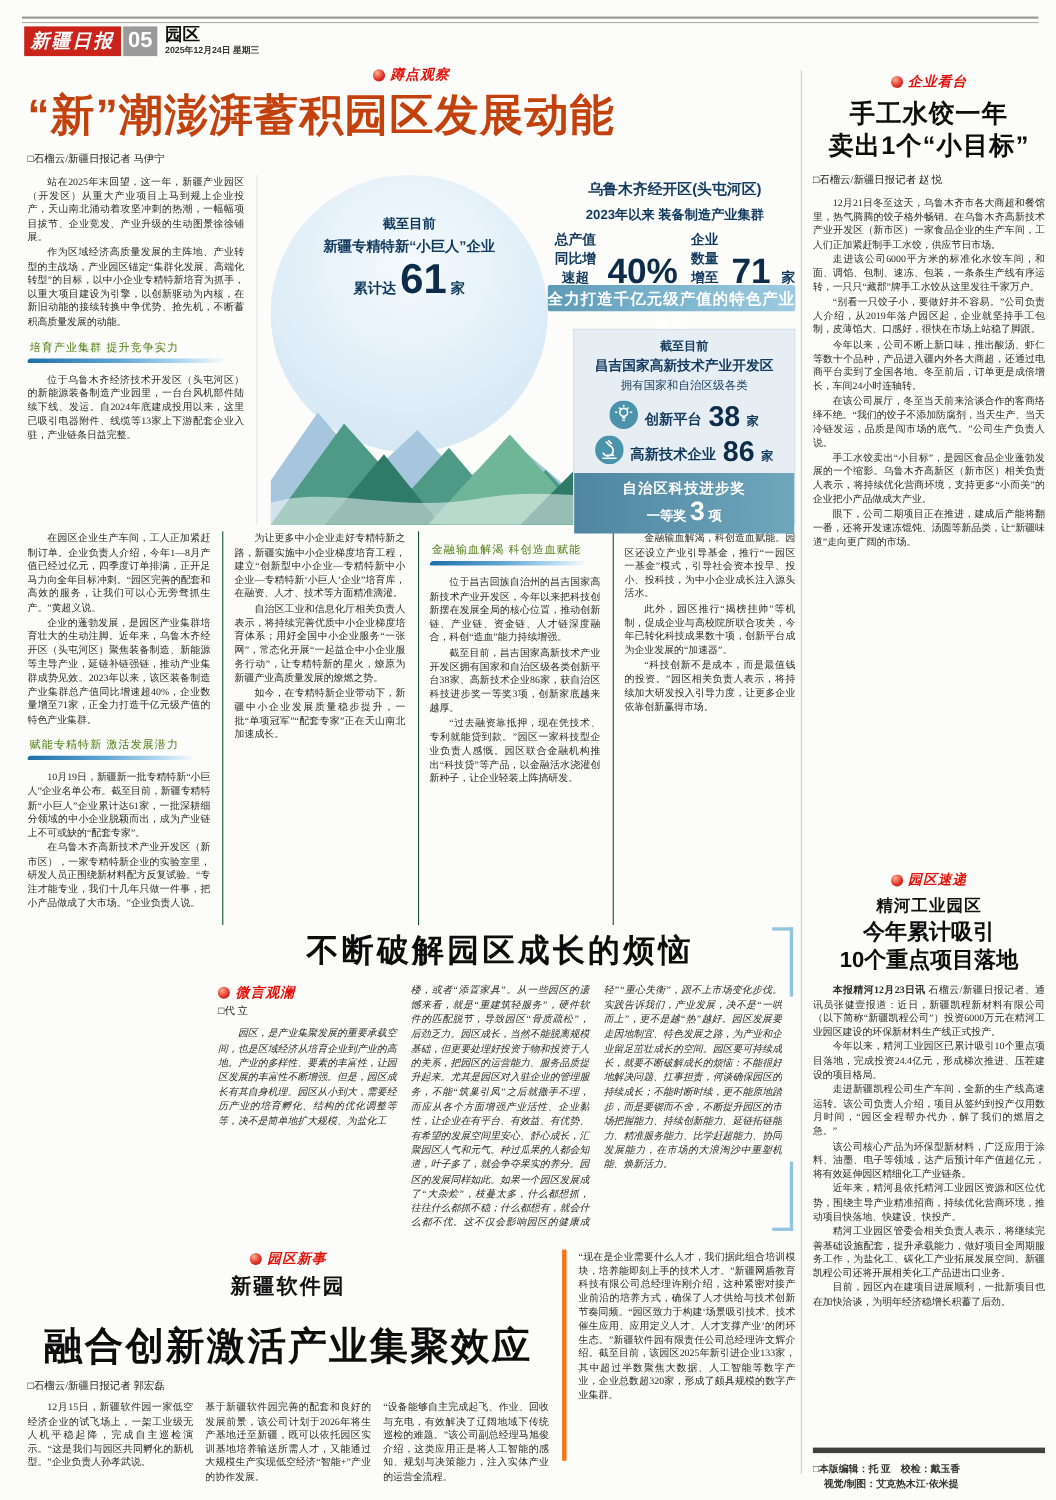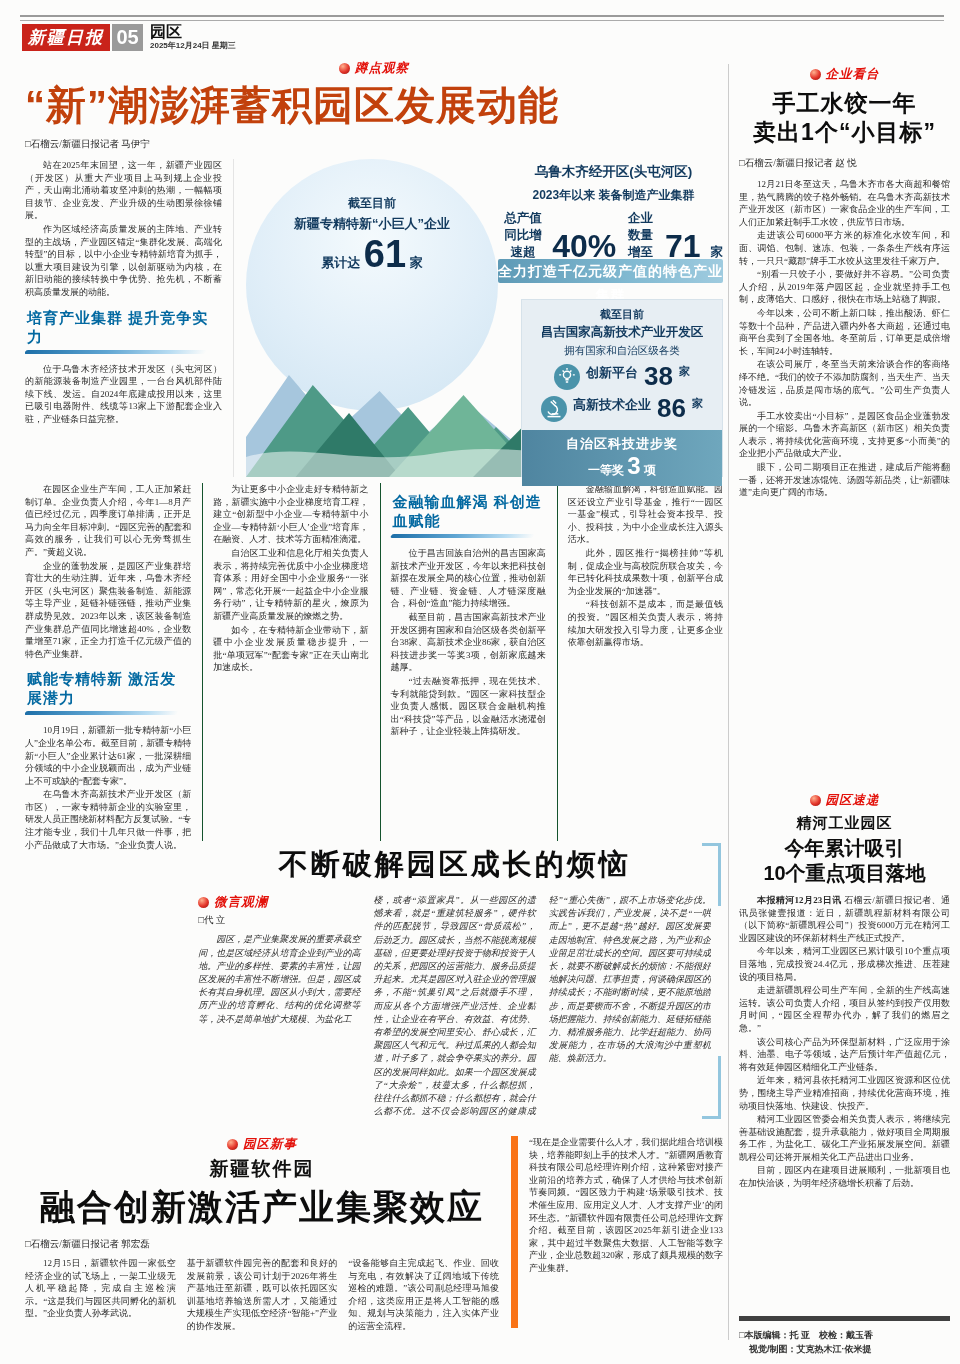--- a/index.html
+++ b/index.html
@@ -17,22 +17,22 @@
   .mast-sec .sec{font-family:"Liberation Sans",sans-serif;font-weight:bold;font-size:16px;line-height:16px;color:#111;}
   .mast-sec .date{font-family:"Liberation Sans",sans-serif;font-size:8px;color:#333;font-weight:bold;}
   
   .kicker{display:flex;align-items:center;justify-content:center;gap:5px;
           font-family:"Liberation Sans",sans-serif;font-weight:bold;font-style:italic;
           font-size:12.5px;color:#e3120b;letter-spacing:1px;}
   .kdot{width:11px;height:11px;border-radius:50%;flex:0 0 auto;
         background:radial-gradient(circle at 35% 30%,#ffb08e,#e3342a 55%,#8e130c);}
   .byline{font-size:9.5px;color:#222;font-family:"Liberation Serif",serif;}
   .p{font-size:9px;line-height:12.6px;text-align:justify;text-indent:2em;margin:0 0 1px 0;color:#2a2a2a;}
-  .subhead{position:relative;font-family:"Liberation Sans",sans-serif;font-weight:bold;font-size:15px;
-           color:#0369a1;margin:10px 0 9px 0;padding:0 0 7px 2px;letter-spacing:1px;}
+  .subhead{position:relative;font-family:"Liberation Sans",sans-serif;font-weight:normal;font-size:10px;
+           color:#4d7c0f;margin:10px 0 9px 0;padding:0 0 7px 2px;letter-spacing:1px;}
   .subhead::after{content:'';position:absolute;left:0;bottom:0;width:92%;height:4px;border-radius:2px;
            background:linear-gradient(90deg,#1d6fa8 0%,#5fa5d2 45%,#b7dcf2 80%,rgba(183,220,242,0) 100%);
            transform:skewX(-25deg);}
   
   .main{position:absolute;left:25px;top:60px;width:698px;}
   .main h1{margin:3px 0 0 0;text-align:left;font-family:"Liberation Sans",sans-serif;
            font-size:40px;font-weight:bold;color:#c2410c;letter-spacing:1px;line-height:50px;}
   .main .byline{display:block;margin-top:8px;}
   .upper{display:flex;gap:12px;margin-top:8px;height:318px;}
   .upper .txtcol{width:197px;flex:0 0 auto;overflow:hidden;border-right:1px solid #e4e4e4;padding-right:11px;}
@@ -54,21 +54,21 @@
   .ig-banner{position:absolute;left:252px;right:0;top:100px;height:24px;z-index:2;border-radius:2px;
              background:linear-gradient(90deg,#5e9ab6,#82bad2 60%,#9fcbdf);
              color:#fff;font-family:"Liberation Sans",sans-serif;font-weight:bold;font-size:14px;
              line-height:24px;text-align:center;letter-spacing:1px;}
   .ig-mtn{position:absolute;left:0;bottom:0;width:100%;height:168px;z-index:2;}
   .ig-card{position:absolute;right:0;top:140px;width:202px;height:178px;z-index:3;background:#e7eef3;
            border:1px solid #d6e2ea;box-sizing:border-box;text-align:center;padding:7px 8px 0 8px;}
   .ig-card .l1{font-family:"Liberation Sans",sans-serif;font-weight:bold;font-size:11px;color:#123a5e;}
   .ig-card .l2{font-family:"Liberation Sans",sans-serif;font-weight:bold;font-size:12.5px;color:#123a5e;margin-top:2px;}
   .ig-card .l3{font-family:"Liberation Sans",sans-serif;font-size:10.5px;color:#123a5e;margin-top:3px;}
-  .statrow{display:flex;align-items:flex-start;justify-content:center;gap:6px;margin-top:6px;}
+  .statrow{display:flex;align-items:flex-end;justify-content:center;gap:6px;margin-top:6px;}
   .statrow .ic{width:26px;height:26px;flex:0 0 auto;}
   .statrow .lbl{font-family:"Liberation Sans",sans-serif;font-weight:bold;font-size:13px;color:#123a5e;}
   .statrow .bignum{font-size:26px;line-height:24px;}
   .statrow .suf{font-family:"Liberation Sans",sans-serif;font-weight:bold;font-size:11px;color:#123a5e;}
   .award{margin:8px -8px 0 -8px;background:linear-gradient(90deg,#4f85a0,#6fa7bd);color:#fff;padding:5px 0 7px 0;}
   .award .a1{font-family:"Liberation Sans",sans-serif;font-weight:bold;font-size:13px;letter-spacing:1px;}
   .award .a2{font-family:"Liberation Sans",sans-serif;font-weight:bold;font-size:12px;margin-top:2px;}
   .award .a2 .bignum{color:#fff;font-size:24px;line-height:22px;}
   
   .lower{margin-top:6px;display:grid;grid-template-columns:repeat(4,1fr);column-gap:11px;
@@ -104,26 +104,26 @@
   .rail2 .body{margin-top:8px;height:412px;overflow:hidden;}
   .editors{position:absolute;left:739px;top:1316px;width:211px;border-top:5px solid #404040;
            padding-top:7px;font-family:"Liberation Sans",sans-serif;font-weight:bold;
            font-size:9px;line-height:14px;color:#333;}
   .editors .e2{padding-left:10px;}
   
   .bottom{position:absolute;left:25px;top:1136px;width:698px;display:flex;gap:12px;}
   .b-left{width:474px;flex:0 0 auto;}
   .b-left .overline{text-align:center;font-family:"Liberation Sans",sans-serif;font-weight:bold;
                     font-size:19px;color:#111;margin-top:3px;letter-spacing:2px;}
-  .b-left h1{margin:2px 0 0 0;text-align:center;font-family:Liberation Serif, serif;
+  .b-left h1{margin:18px 0 0 0;text-align:center;font-family:Liberation Serif, serif;
              font-size:35px;font-weight:bold;letter-spacing:2px;color:#0d0d0d;}
   .b-left .byline{display:block;margin-top:7px;}
   .b-cols{display:flex;gap:11px;margin-top:6px;height:82px;overflow:hidden;}
   .b-col{flex:1;overflow:hidden;}
-  .b-right{flex:1;height:192px;overflow:hidden;border-left:7px solid #f97316;padding-left:11px;}
+  .b-right{flex:1;height:192px;overflow:hidden;border-left:4px solid #f97316;padding-left:11px;}
 </style>
 </head>
 <body>
 
 <div class="toprule"></div>
 <div class="masthead">
   <div class="mast-logo">新疆日报</div>
   <div class="mast-page">05</div>
   <div class="mast-sec">
     <div class="sec">园区</div>

